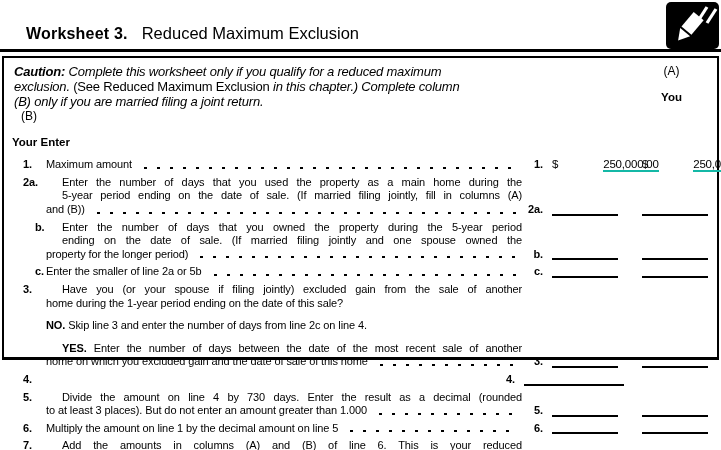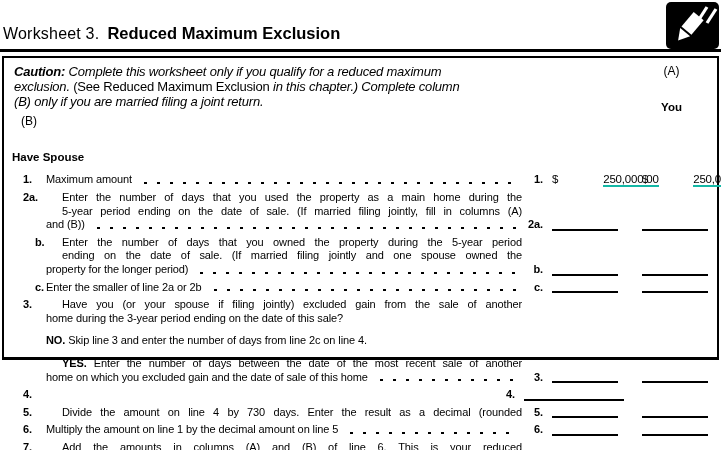--- a/index.html
+++ b/index.html
@@ -5,41 +5,41 @@
   html,body{margin:0;padding:0;}
   body{
     width:721px;height:450px;position:relative;overflow:hidden;
     background:#ffffff;color:#000000;
     font-family:"Liberation Sans","DejaVu Sans",sans-serif;
   }
   .page{position:absolute;inset:0;}
 
   
   .titlebar{position:absolute;left:3px;top:24px;font-size:16px;white-space:nowrap;}
-  .t-prefix{font-weight:normal;letter-spacing:.2px;}
-  .t-main{font-weight:bold;margin-left:8px;font-size:16.5px;}
+  .t-prefix{font-weight:bold;letter-spacing:.2px;margin-left:23px;}
+  .t-main{font-weight:normal;margin-left:14px;font-size:16.5px;}
   .title-rule{position:absolute;left:0;top:49px;width:721px;height:3px;background:#000;}
   .pencil-box{position:absolute;top:2px;right:2px;width:53px;height:47px;}
 
   
   .box{
     position:absolute;left:2px;top:56px;width:717px;height:304px;
     box-sizing:border-box;border:2px solid #000;border-bottom-width:3px;
     padding:6px 8px 0 8px;
     font-size:11px;line-height:13.6px;letter-spacing:-0.1px;
   }
   .grid{display:grid;grid-template-columns:34px 476px 28px 84px 1fr;}
 
   
   .headrow{margin-bottom:9px;}
   .caution{grid-column:1/4;font-style:italic;font-size:13px;line-height:15px;letter-spacing:-0.2px;padding-left:2px;}
   .caution .bd{font-weight:bold;}
   .caution .rm{font-style:normal;}
   .hcol{text-align:center;font-size:12px;letter-spacing:0;padding-top:1px;}
-  .hcol .hsub{font-weight:bold;margin-top:22px;font-size:11.5px;white-space:nowrap;}
+  .hcol .hsub{font-weight:bold;margin-top:12px;font-size:11.5px;white-space:nowrap;}
 
   
   .row{align-items:end;margin-top:4px;}
   .num{align-self:start;font-weight:bold;padding-left:11px;}
   .num.ind{padding-left:23px;}
   .txt{align-self:start;overflow:hidden;}
   .line{white-space:nowrap;}
   .jl{text-align:justify;text-align-last:justify;white-space:normal;padding-left:16px;}
   .last{display:flex;white-space:normal;}
   .last .nw{white-space:nowrap;}
@@ -89,21 +89,21 @@
         <div class="c-line"><span>exclusion. </span><span class="rm">(See Reduced Maximum Exclusion </span><span>in this chapter.) Complete column</span></div>
         <div class="c-line">(B) only if you are married filing a joint return.</div>
       </div>
       <div class="ans"></div>
       <div class="hcol">
         <div>(A)</div>
         <div class="hsub">You</div>
       </div>
       <div class="hcol">
         <div>(B)</div>
-        <div class="hsub">Have Spouse</div>
+        <div class="hsub">Your Enter</div>
       </div>
     </div>
 
     <div class="grid row">
       <div class="num">1.</div>
       <div class="txt">
         <div class="line last">
             <span class="nw">Maximum amount</span>
             <span class="leader"></span>
           </div>
@@ -152,38 +152,38 @@
         </div>
       <div class="cb">
           <div class="blank"></div>
         </div>
     </div>
 
     <div class="grid row">
       <div class="num ind">c.</div>
       <div class="txt">
         <div class="line last">
-            <span class="nw">Enter the smaller of line 2a or 2b</span>
+            <span class="nw">Enter the smaller of line 2a or 5b</span>
             <span class="leader"></span>
           </div>
       </div>
       <div class="ans">c.</div>
       <div class="ca">
           <div class="blank"></div>
         </div>
       <div class="cb">
           <div class="blank"></div>
         </div>
     </div>
 
     <div class="grid row">
       <div class="num">3.</div>
       <div class="txt">
         <div class="line jl">Have you (or your spouse if filing jointly) excluded gain from the sale of another</div>
-        <div class="line">home during the 3-year period ending on the date of this sale?</div>
+        <div class="line">home during the 1-year period ending on the date of this sale?</div>
         <div class="line mt"><span class="bd">NO.</span><span> Skip line 3 and enter the number of days from line 2c on line 4.</span></div>
         <div class="line jl mt"><span class="bd">YES.</span><span> Enter the number of days between the date of the most recent sale of another</span></div>
         <div class="line last">
             <span class="nw">home on which you excluded gain and the date of sale of this home</span>
             <span class="leader"></span>
           </div>
       </div>
       <div class="ans">3.</div>
       <div class="ca">
           <div class="blank"></div>
@@ -201,20 +201,24 @@
         </div>
       <div class="cb">
           <div class="blank"></div>
         </div>
     </div>
 
     <div class="grid row">
       <div class="num">5.</div>
       <div class="txt">
         <div class="line jl">Divide the amount on line 4 by 730 days. Enter the result as a decimal (rounded</div>
+        <div class="line last">
+            <span class="nw">to at least 3 places). But do not enter an amount greater than 1.000</span>
+            <span class="leader"></span>
+          </div>
       </div>
       <div class="ans">5.</div>
       <div class="ca">
           <div class="blank"></div>
         </div>
       <div class="cb">
           <div class="blank"></div>
         </div>
     </div>
 

